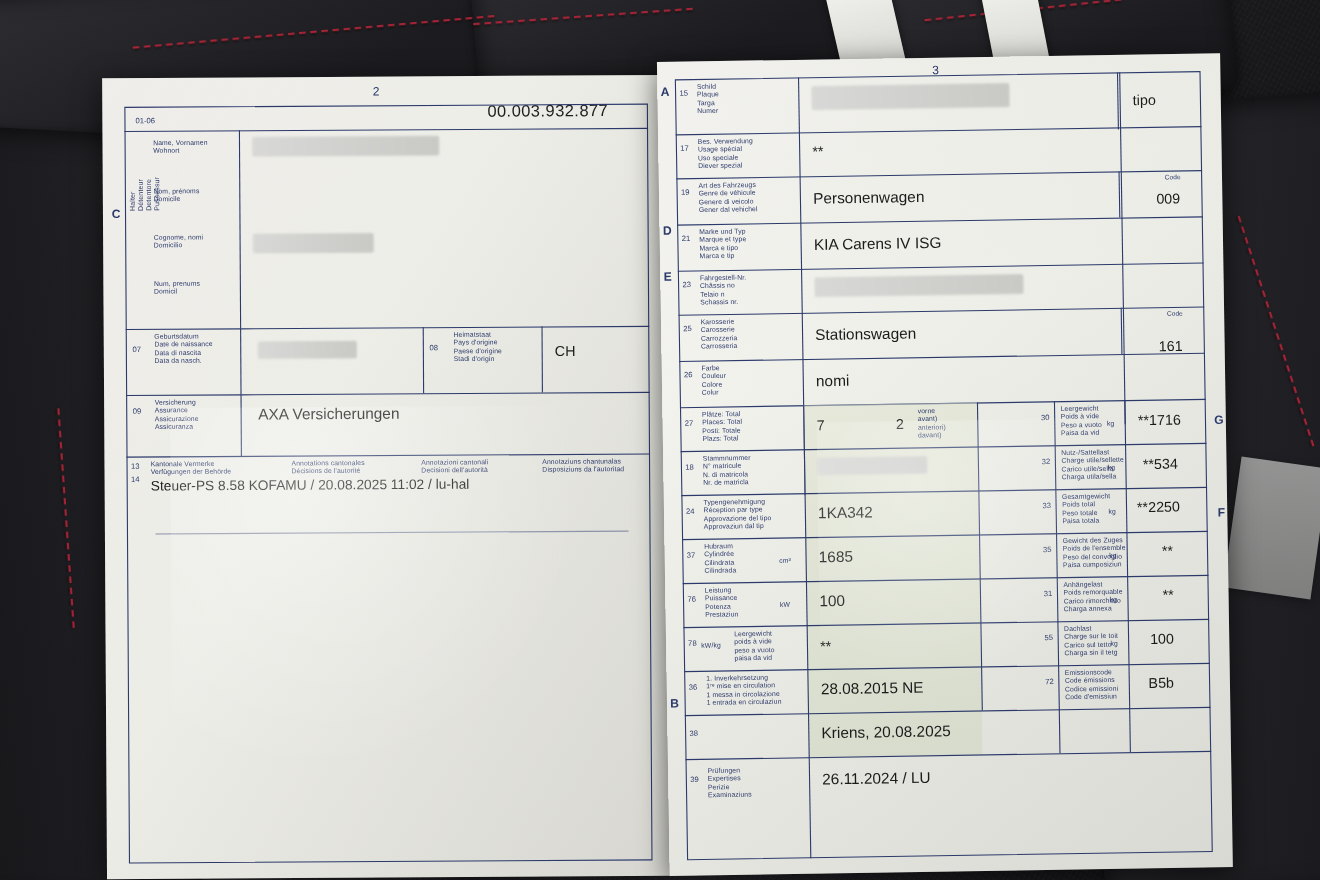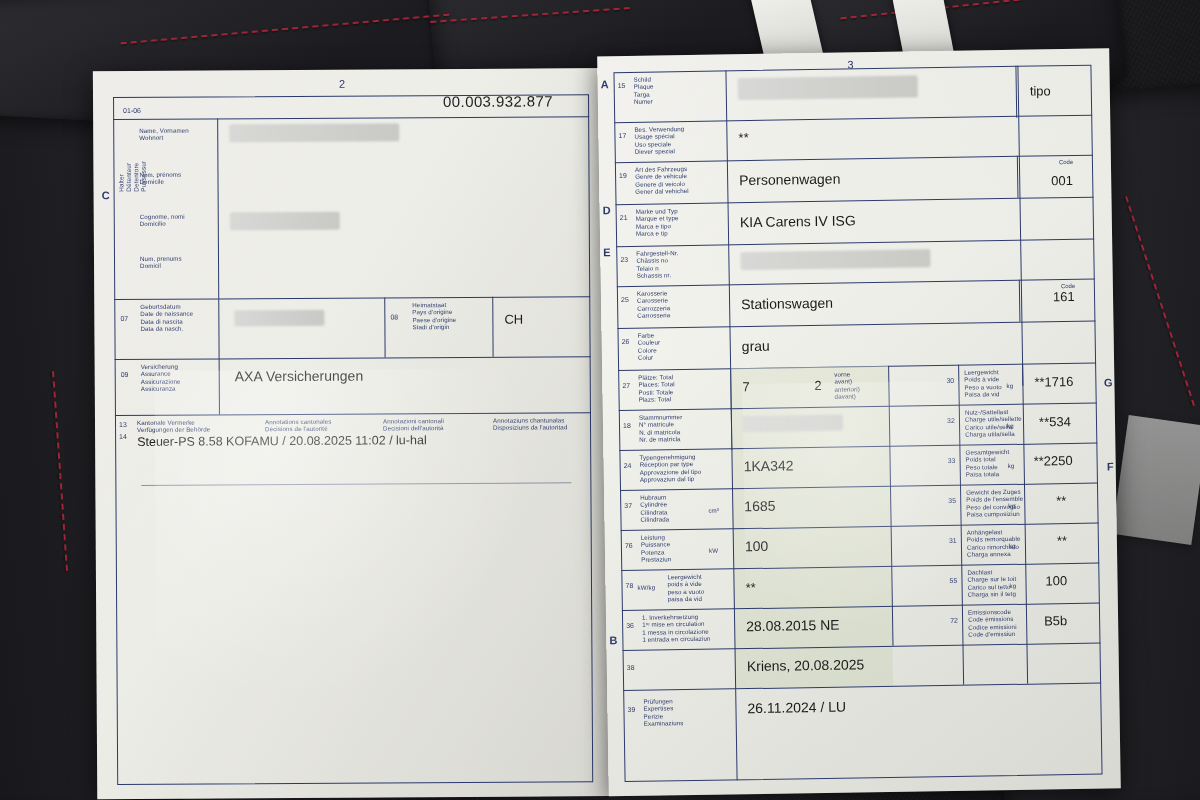--- a/index.html
+++ b/index.html
@@ -294,21 +294,21 @@
       <div class="cell bb" style="left:16px; top:106px; width:478px; height:0;"></div>
 
       <div class="num" style="position:absolute; left:20px; top:116px;">19</div>
       <div class="lbl" style="position:absolute; left:36px; top:110px; white-space:pre-line;">Art des Fahrzeugs
 Genre de véhicule
 Genere di veicolo
 Gener dal vehichel</div>
       <div class="val val-big" style="position:absolute; left:140px; top:118px;">Personenwagen</div>
       <div class="cell bl" style="left:418px; top:106px; width:0; height:42px;"></div>
       <div class="code-lbl" style="position:absolute; left:460px; top:110px;">Code</div>
-      <div class="val" style="position:absolute; left:452px; top:124px;">001</div>
+      <div class="val" style="position:absolute; left:452px; top:124px;">009</div>
       <div class="cell bb" style="left:16px; top:148px; width:478px; height:0;"></div>
 
       <div class="num" style="position:absolute; left:20px; top:158px;">21</div>
       <div class="lbl" style="position:absolute; left:36px; top:152px; white-space:pre-line;">Marke und Typ
 Marque et type
 Marca e tipo
 Marca e tip</div>
       <div class="val val-big" style="position:absolute; left:140px; top:160px;">KIA Carens IV  ISG</div>
       <div class="cell bb" style="left:16px; top:190px; width:478px; height:0;"></div>
 
@@ -321,29 +321,29 @@
       <div class="cell bb" style="left:16px; top:230px; width:478px; height:0;"></div>
 
       <div class="num" style="position:absolute; left:20px; top:240px;">25</div>
       <div class="lbl" style="position:absolute; left:36px; top:234px; white-space:pre-line;">Karosserie
 Carosserie
 Carrozzeria
 Carrosseria</div>
       <div class="val val-big" style="position:absolute; left:140px; top:242px;">Stationswagen</div>
       <div class="cell bl" style="left:418px; top:230px; width:0; height:42px;"></div>
       <div class="code-lbl" style="position:absolute; left:460px; top:234px;">Code</div>
-      <div class="val" style="position:absolute; left:452px; top:240px;">161</div>
+      <div class="val" style="position:absolute; left:452px; top:258px;">161</div>
       <div class="cell bb" style="left:16px; top:272px; width:478px; height:0;"></div>
 
       <div class="num" style="position:absolute; left:20px; top:282px;">26</div>
       <div class="lbl" style="position:absolute; left:36px; top:276px; white-space:pre-line;">Farbe
 Couleur
 Colore
 Colur</div>
-      <div class="val val-big" style="position:absolute; left:140px; top:284px;">grau</div>
+      <div class="val val-big" style="position:absolute; left:140px; top:284px;">nomi</div>
       <div class="cell bb" style="left:16px; top:314px; width:478px; height:0;"></div>
 
       <div class="cell greenish" style="left:128px; top:314px; width:158px; height:320px;"></div>
 
       <div class="cell bl" style="left:128px; top:314px; width:0; height:320px;"></div>
       <div class="cell bl" style="left:286px; top:314px; width:0; height:280px;"></div>
       <div class="cell bl" style="left:356px; top:314px; width:0; height:320px;"></div>
       <div class="cell bl" style="left:420px; top:314px; width:0; height:320px;"></div>
 
       <div class="num" style="position:absolute; left:20px; top:326px;">27</div>

